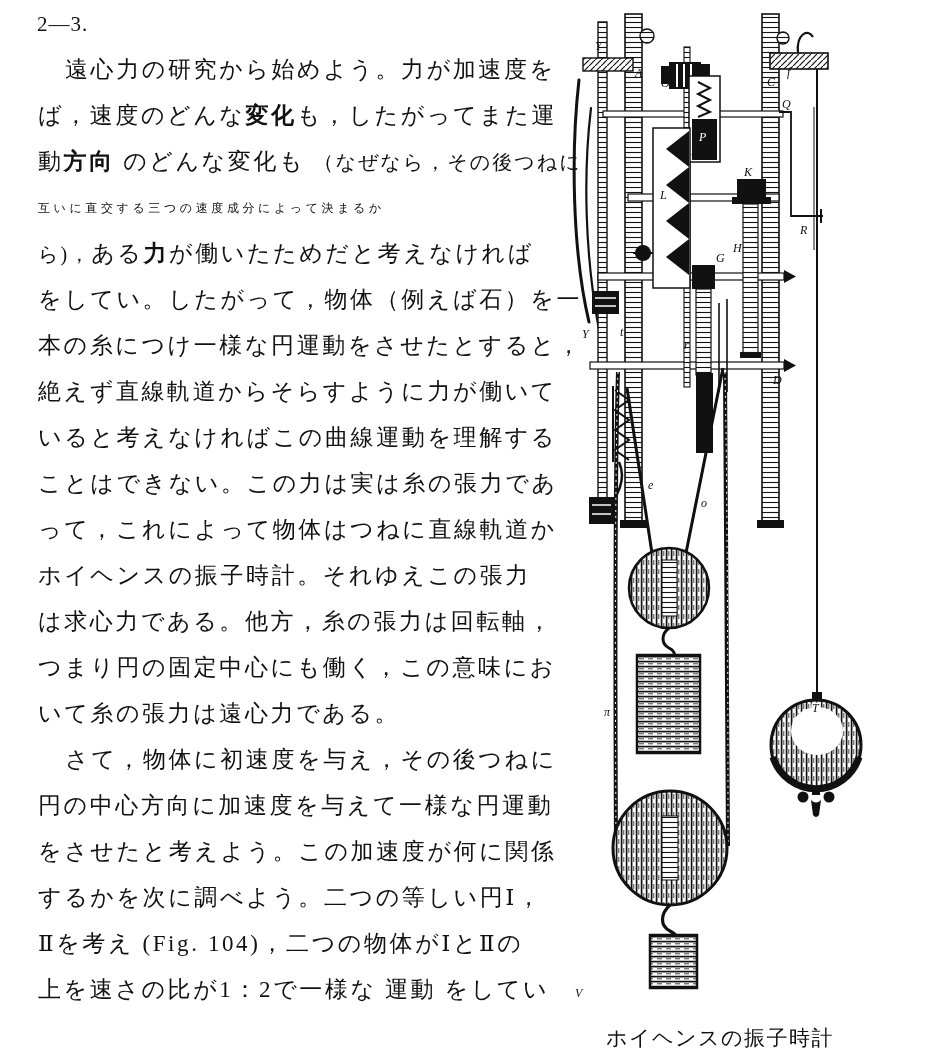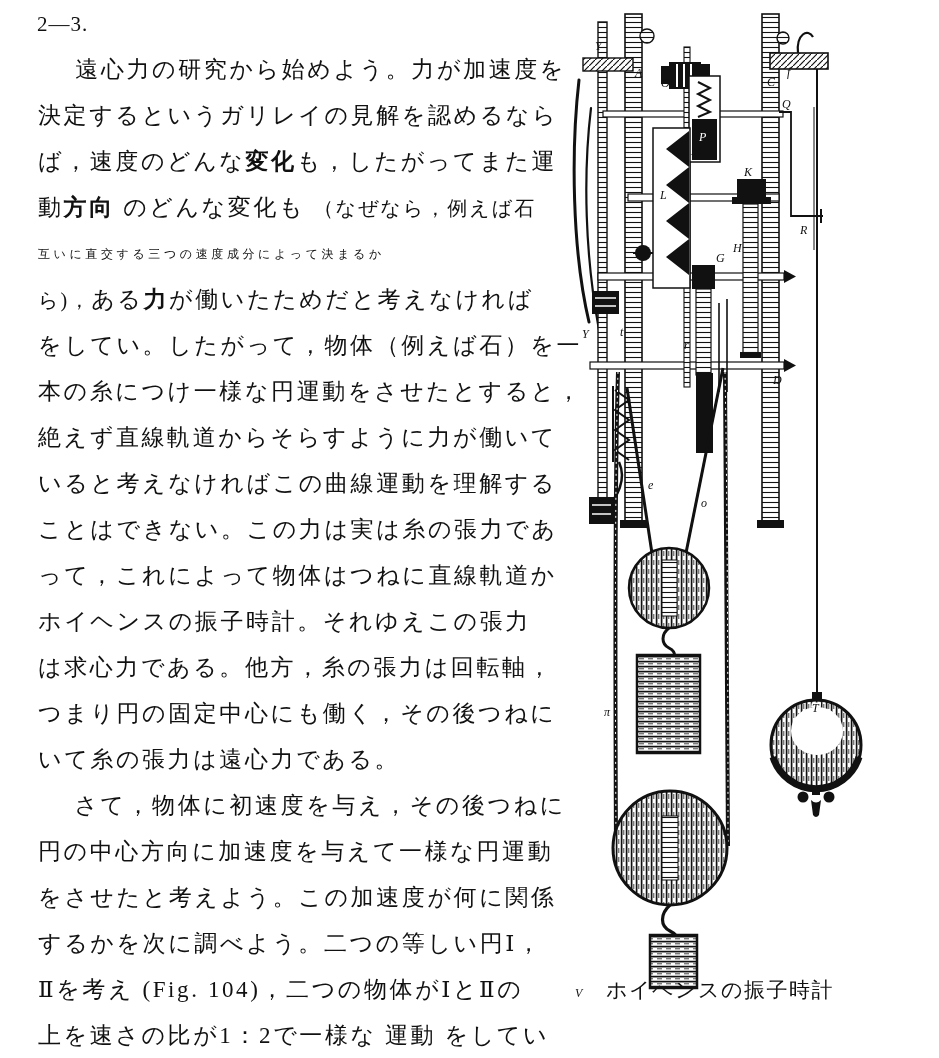--- a/index.html
+++ b/index.html
@@ -13,60 +13,59 @@
     position:absolute;left:37px;top:12px;
     font-size:21px;letter-spacing:1px;font-weight:normal;margin:0;
   }
   .text-col{
     position:absolute;left:38px;top:50px;width:528px;
   }
   .line{
     height:46px;line-height:40px;font-size:23px;letter-spacing:2.6px;
     white-space:nowrap;
   }
-  .line.indent{padding-left:27px;text-align:right;}
+  .line.indent{padding-left:27px;}
   .line.small-line{font-size:12px;letter-spacing:3.6px;}
   .line .b{font-weight:bold;}
   .line .small{font-size:20px;letter-spacing:2px;}
   .figure-wrap{position:absolute;left:565px;top:0;width:374px;height:1058px;}
   .figure-wrap svg{display:block;}
   .glabel{
     font-family:"Liberation Serif","DejaVu Serif",serif;
     font-style:italic;font-size:12px;fill:#111;
   }
   .glabel.w{fill:#fff;}
   .glabel.h{fill:#111;stroke:#fff;stroke-width:3px;paint-order:stroke;}
   .caption{
-    position:absolute;left:565px;top:976px;width:310px;
+    position:absolute;left:565px;top:1024px;width:310px;
     text-align:center;font-size:21px;letter-spacing:1.5px;
   }
 </style>
 </head>
 <body>
 
 <div class="page">
 
   <div class="heading">2—3.</div>
 
   <div class="text-col">
       <div class="line indent"><span class="">遠心力の研究から始めよう。力が加速度を</span></div>
-      <div class="line"><span class="">決定するというガリレイの見解を認めるなら</span></div>
       <div class="line"><span class="">ば，速度のどんな</span><span class="b ">変化</span><span class="">も，したがってまた運</span></div>
-      <div class="line"><span class="">動</span><span class="b ">方向</span><span class=""> のどんな変化も </span><span class="small">（なぜなら，例えば石</span></div>
+      <div class="line"><span class="">動</span><span class="b ">方向</span><span class=""> のどんな変化も </span><span class="small">（なぜなら，その後つねに</span></div>
       <div class="line small-line"><span class="">互いに直交する三つの速度成分によって決まるか</span></div>
       <div class="line"><span class="small">ら)，</span><span class="">ある</span><span class="b ">力</span><span class="">が働いたためだと考えなければ</span></div>
       <div class="line"><span class="">をしてい。したがって，物体（例えば石）を一</span></div>
       <div class="line"><span class="">本の糸につけ一様な円運動をさせたとすると，</span></div>
       <div class="line"><span class="">絶えず直線軌道からそらすように力が働いて</span></div>
       <div class="line"><span class="">いると考えなければこの曲線運動を理解する</span></div>
       <div class="line"><span class="">ことはできない。この力は実は糸の張力であ</span></div>
       <div class="line"><span class="">って，これによって物体はつねに直線軌道か</span></div>
       <div class="line"><span class="">ホイヘンスの振子時計。それゆえこの張力</span></div>
       <div class="line"><span class="">は求心力である。他方，糸の張力は回転軸，</span></div>
-      <div class="line"><span class="">つまり円の固定中心にも働く，その後つねに</span></div>
+      <div class="line"><span class="">つまり円の固定中心にも働く，この意味にお</span></div>
       <div class="line"><span class="">いて糸の張力は遠心力である。</span></div>
       <div class="line indent"><span class="">さて，物体に初速度を与え，その後つねに</span></div>
       <div class="line"><span class="">円の中心方向に加速度を与えて一様な円運動</span></div>
       <div class="line"><span class="">をさせたと考えよう。この加速度が何に関係</span></div>
       <div class="line"><span class="">するかを次に調べよう。二つの等しい円Ⅰ，</span></div>
       <div class="line"><span class="">Ⅱを考え (Fig. 104)，二つの物体がⅠとⅡの</span></div>
       <div class="line"><span class="">上を速さの比が1：2で一様な 運動 をしてい</span></div>
     </div>
 
   <div class="figure-wrap">

